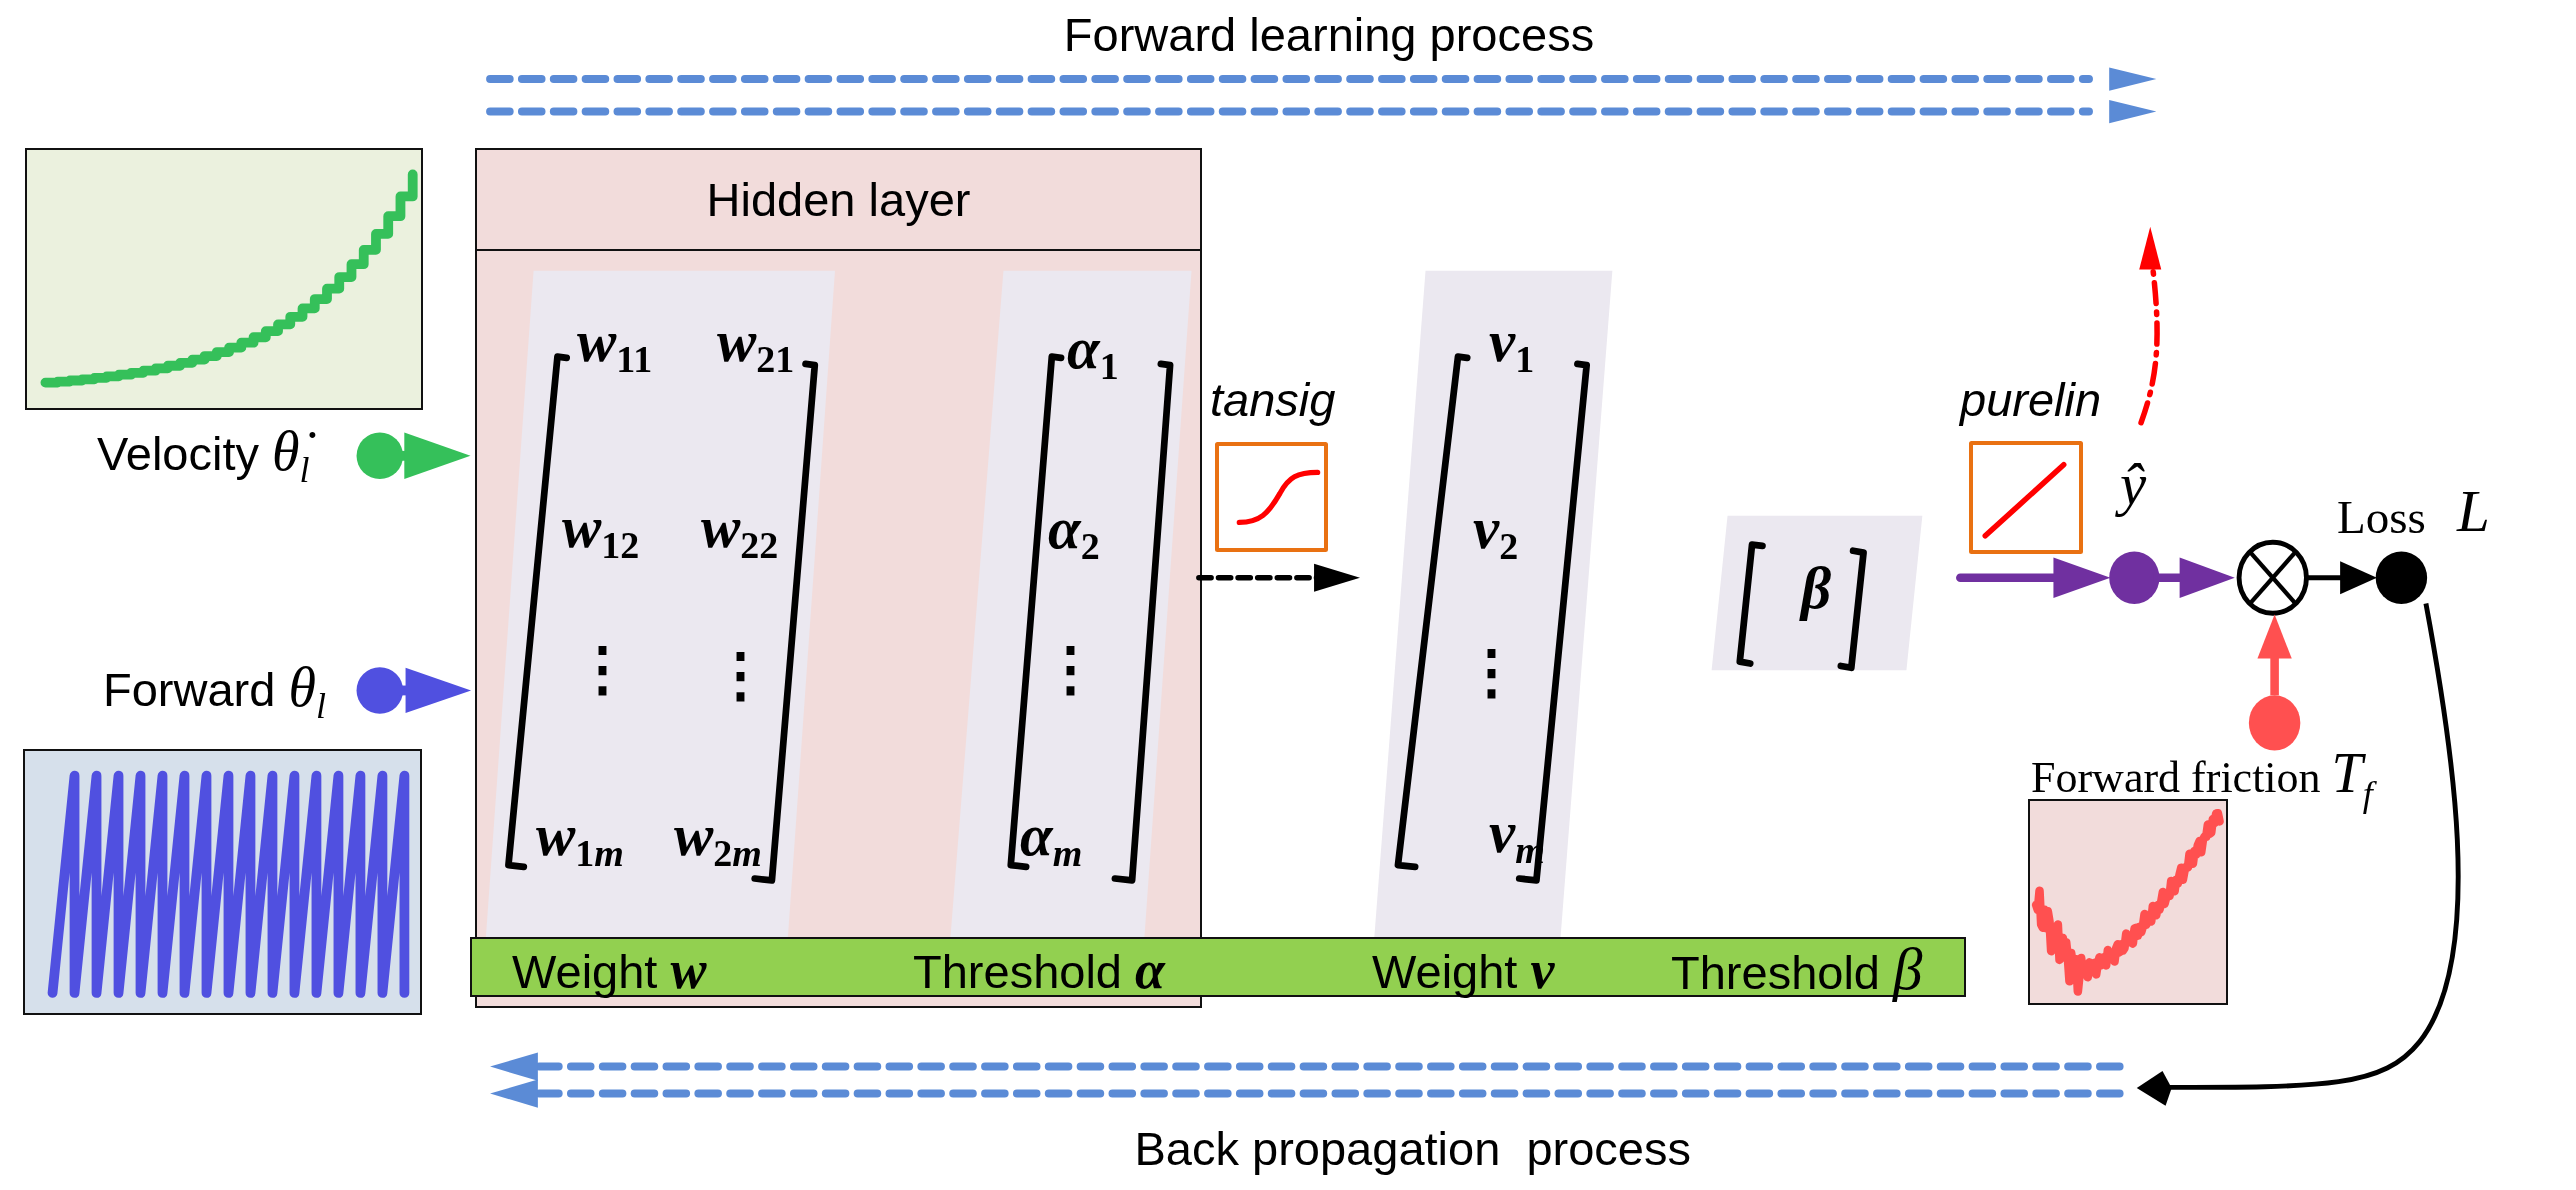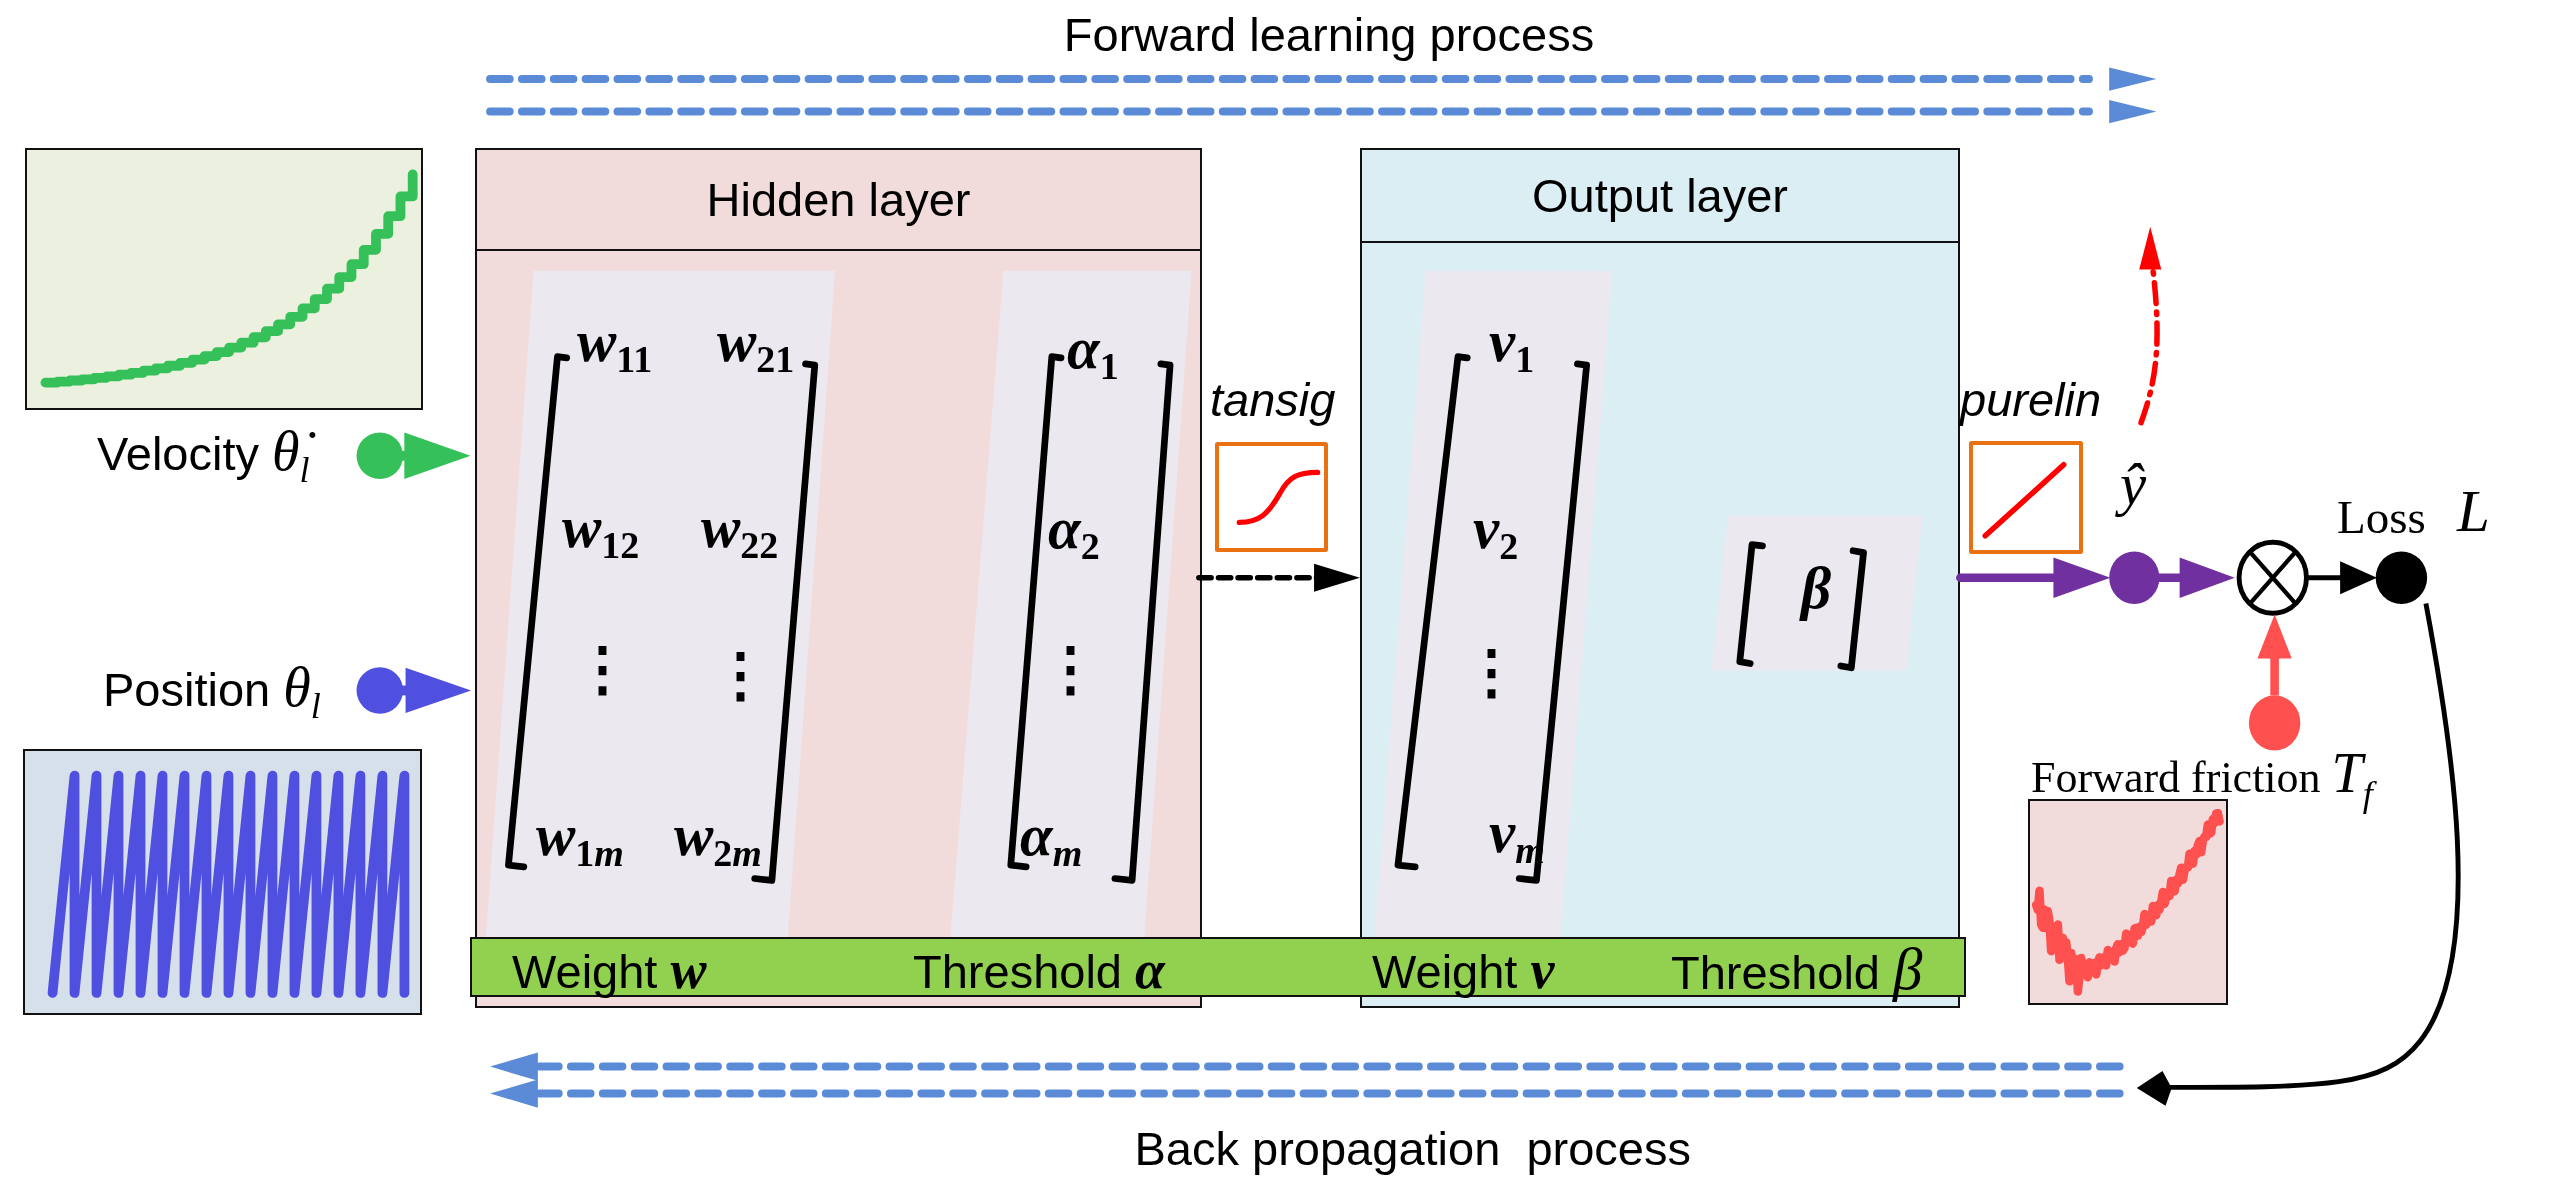--- a/index.html
+++ b/index.html
@@ -40,37 +40,34 @@
       <path id="vel-path" fill="none" stroke="#35c05a" stroke-width="16" stroke-linejoin="round" stroke-linecap="round" d="M 30,380 L 50,380 L 50,378.373675305064 L 70,378.373675305064 L 70,376.5642860734408 L 90,376.5642860734408 L 90,374.5512259497716 L 110,374.5512259497716 L 110,372.31156905855005 L 130,372.31156905855005 L 130,369.8198089111912 L 150,369.8198089111912 L 150,367.0475679236088 L 170,367.0475679236088 L 170,363.96327423612126 L 190,363.96327423612126 L 190,360.53180215512754 L 210,360.53180215512754 L 210,356.71407212169765 L 230,356.71407212169765 L 230,352.46660565129247 L 249.99999999999997,352.46660565129247 L 249.99999999999997,347.7410301760123 L 270,347.7410301760123 L 270,342.4835281502368 L 290,342.4835281502368 L 290,336.6342241457557 L 310,336.6342241457557 L 310,330.1265029562823 L 330,330.1265029562823 L 330,322.88625094553436 L 350,322.88625094553436 L 350,314.8310119989219 L 370,314.8310119989219 L 370,305.86904846634076 L 390,305.86904846634076 L 390,295.8982964015504 L 410,295.8982964015504 L 410,284.80520319981014 L 430,284.80520319981014 L 430,272.4634343961263 L 450,272.4634343961263 L 450,258.73243489639344 L 469.99999999999994,258.73243489639344 L 469.99999999999994,243.45582825591046 L 490.00000000000006,243.45582825591046 L 490.00000000000006,226.45963577534195 L 510,226.45963577534195 L 510,207.55029513217667 L 530,207.55029513217667 L 530,186.51245598272854 L 550,186.51245598272854 L 550,163.10652742973974 L 570,163.10652742973974 L 570,137.06594942475053 L 590,137.06594942475053 L 590,108.09415703041151 L 610,108.09415703041151 L 610,75.86120297002674 L 630,75.86120297002674 L 630,40"></path>
     </svg>
   </div>
 
   <div class="inlabel sans" style="left:97px; top:423px;">
     <span>Velocity</span>
     <span class="sym"><span>θ̇</span><sub>l</sub></span>
   </div>
 
   <div class="inlabel sans" style="left:103px; top:659px;">
-    <span>Position</span>
+    <span>Forward</span>
     <span class="sym"><span>θ</span><sub>l</sub></span>
   </div>
 
   <div class="chartbox" style="left:23px; top:749px; width:399px; height:266px; background:#d6e0eb;">
     <svg width="399" height="266" viewBox="0 0 652 434">
       <path id="pos-path" fill="none" stroke="#5050e0" stroke-width="16" stroke-linejoin="round" stroke-linecap="round" d="M 45,395 L 80.9375,40 L 80.9375,395 L 116.875,40 L 116.875,395 L 152.8125,40 L 152.8125,395 L 188.75,40 L 188.75,395 L 224.6875,40 L 224.6875,395 L 260.625,40 L 260.625,395 L 296.5625,40 L 296.5625,395 L 332.5,40 L 332.5,395 L 368.4375,40 L 368.4375,395 L 404.375,40 L 404.375,395 L 440.3125,40 L 440.3125,395 L 476.25,40 L 476.25,395 L 512.1875,40 L 512.1875,395 L 548.125,40 L 548.125,395 L 584.0625,40 L 584.0625,395 L 620,40 L 620,395"></path>
     </svg>
   </div>
 
   <div class="panel" style="left:475px; top:148px; width:727px; height:860px; background:#f2dcdb;">
     <div class="panel-header" style="height:101px;">Hidden layer</div>
   </div>
 
-  <div class="panel" style="left:1360px; top:148px; width:600px; height:860px; background:#dbeef4;">
-    <div class="panel-header" style="height:93px;">Output layer</div>
-  </div>
 
   <svg width="2576" height="1191" viewBox="0 0 4205 1944">
     <polygon points="871,442 1363,442 1283,1574 790,1574" fill="#ebe8f0"></polygon>
     <polygon points="1638,442 1945,442 1865,1574 1548,1574" fill="#ebe8f0"></polygon>
     <polygon points="2327,442 2632,442 2544,1574 2240,1574" fill="#ebe8f0"></polygon>
     <polygon points="2820,842 3138,842 3112,1094 2794,1094" fill="#ebe8f0"></polygon>
   </svg>
 
   <svg width="2576" height="1191" viewBox="0 0 4205 1944">
     <g fill="none" stroke="#000" stroke-width="11" stroke-linecap="round" stroke-linejoin="round">

